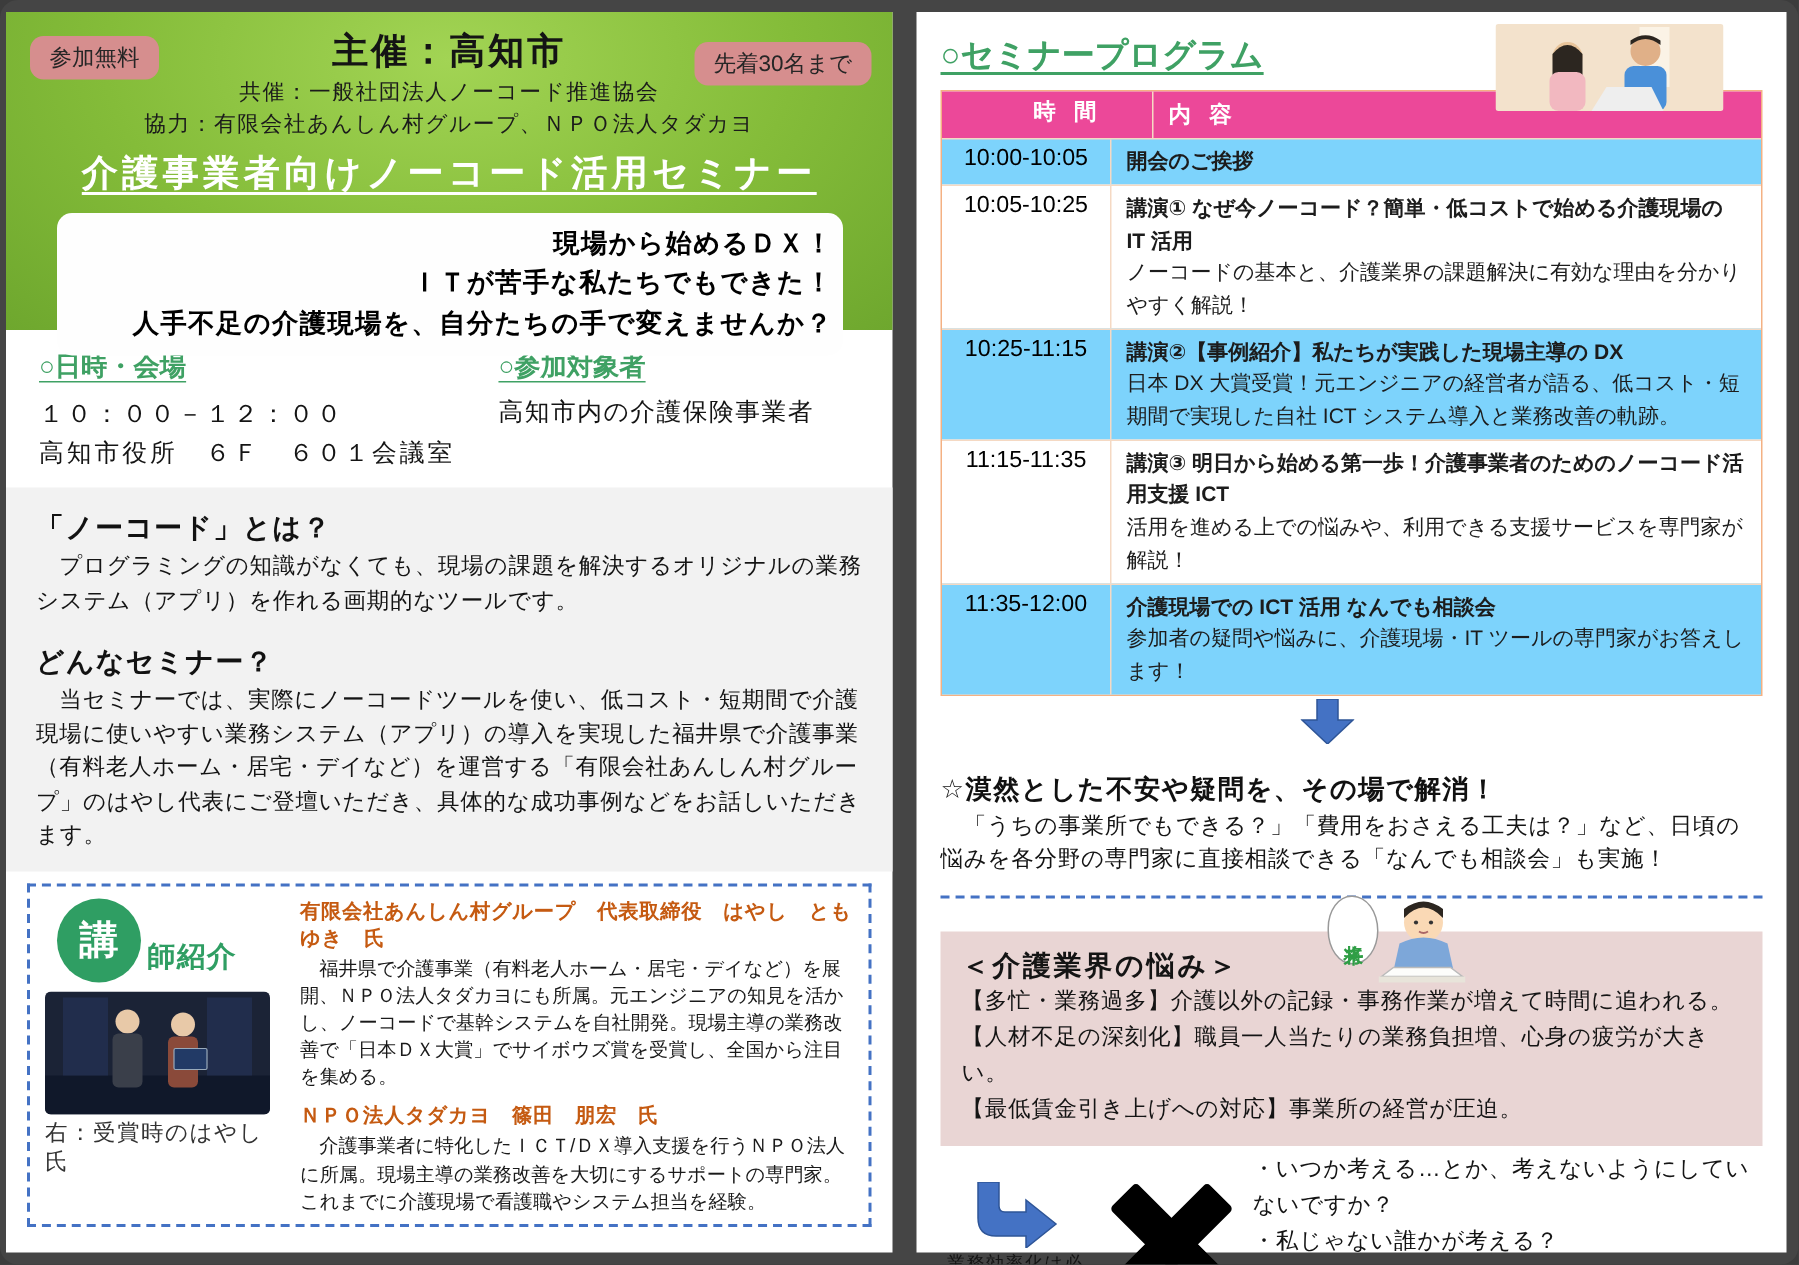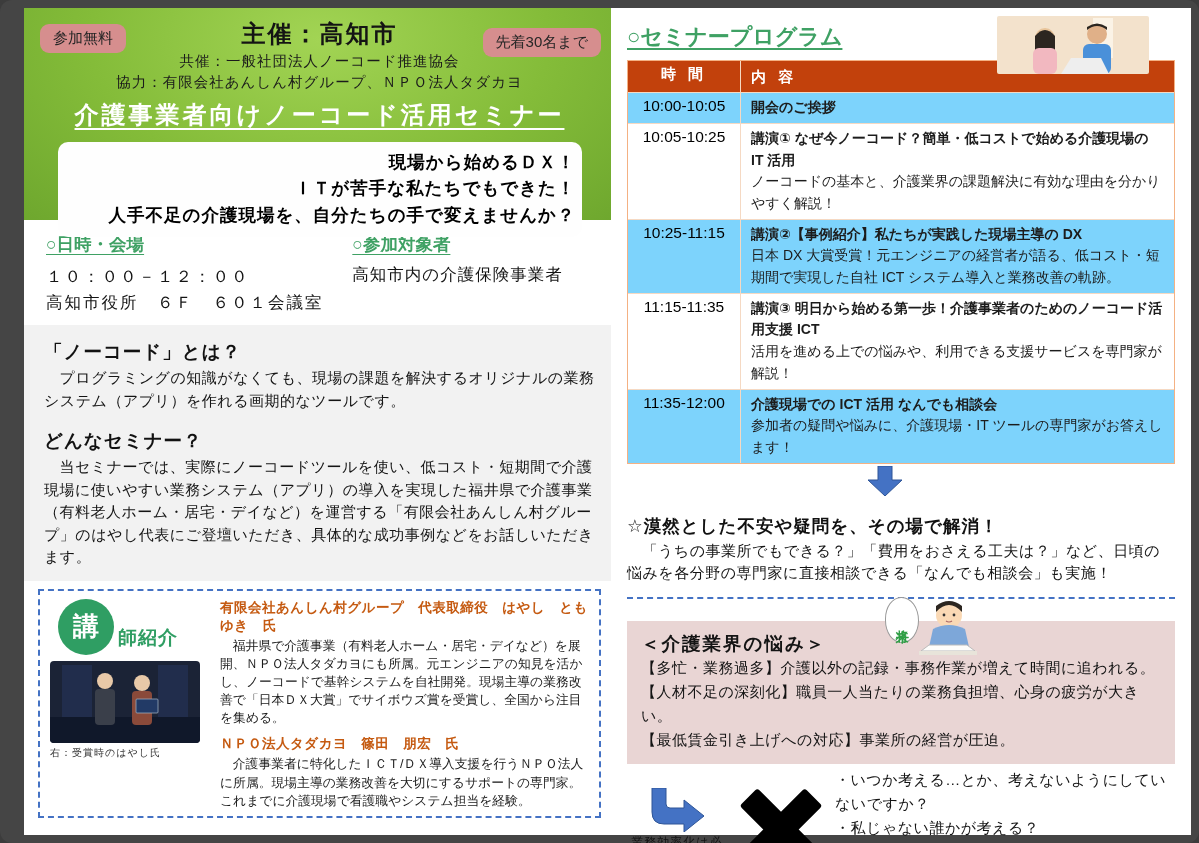--- a/index.html
+++ b/index.html
@@ -1,20 +1,20 @@
 <!DOCTYPE html>
 <html><head>
 <meta charset="utf-8">
 <style>
   * { margin:0; padding:0; box-sizing:border-box; }
   html,body { width:1199px; height:843px; }
   body { font-family:"Liberation Sans","DejaVu Sans",sans-serif; background:#3c3c3c; }
   .canvas { position:relative; width:1199px; height:843px; background:#454545; border-radius:12px; overflow:hidden; }
   .page { position:absolute; top:8px; height:827px; background:#ffffff; }
-  .page-left  { left:24px;  width:591px; }
+  .page-left  { left:4px;  width:591px; }
   .page-right { left:611px; width:580px; }
 
   
   .lp-header { position:relative; height:212px; text-align:center;
     background:radial-gradient(ellipse at 50% 15%, #a2d454 0%, #84bc39 55%, #6ea72e 100%); padding-top:10px; }
   .badge { position:absolute; background:#d68e8e; color:#262626; font-size:15px; padding:5px 13px; border-radius:9px; }
   .badge-free { left:16px; top:16px; }
   .badge-cap  { right:14px; top:20px; }
   .lp-organizer { font-size:24px; font-weight:bold; color:#141414; letter-spacing:2px; }
   .lp-coorg, .lp-coop { font-size:14.5px; color:#1b1b1b; margin-top:2px; letter-spacing:1px; }
@@ -35,33 +35,33 @@
   .gb-body { font-size:15px; color:#141414; line-height:1.5; margin-top:3px; letter-spacing:0.5px; }
   .gb-gap { height:10px; }
 
   .speaker-box { margin:8px 14px 0; border:2px dashed #4472c4; padding:8px 10px 6px; display:flex; gap:12px; }
   .sp-left { width:158px; flex:none; }
   .sp-badge-row { position:relative; height:62px; }
   .sp-circle { position:absolute; left:8px; top:0; width:56px; height:56px; border-radius:50%; background:#2f9e63;
     color:#fff; font-size:26px; font-weight:bold; display:flex; align-items:center; justify-content:center; }
   .sp-badge-rest { position:absolute; left:68px; top:26px; color:#2f9e63; font-size:19px; font-weight:bold; letter-spacing:1px; }
   .sp-photo { width:150px; height:82px; border-radius:4px; display:block; }
-  .sp-caption { font-size:10px; color:#333; margin-top:3px; letter-spacing:1px; }
+  .sp-caption { font-size:15px; color:#333; margin-top:3px; letter-spacing:1px; }
   .sp-right { flex:1; }
   .sp-name { color:#c55a11; font-weight:bold; font-size:13.5px; letter-spacing:0.5px; }
   .sp-bio { font-size:12.8px; color:#1a1a1a; line-height:1.42; margin-top:2px; }
   .sp-gap { height:8px; }
 
   
   .rp { position:relative; padding:14px 16px 0; }
   .rp-photo { position:absolute; right:42px; top:8px; width:152px; height:58px; z-index:3; border-radius:2px; }
   .prog-table { margin-top:8px; border:1px solid #f4b183; }
   .prog-row { display:flex; border-top:1px solid #f5d9c3; }
   .prog-row:first-child { border-top:none; }
-  .prog-head { background:#c2410c; color:#fff; font-weight:bold; }
+  .prog-head { background:#ec4899; color:#fff; font-weight:bold;padding-left:28px; }
   .prog-time { width:112px; flex:none; text-align:center; padding:4px 0; font-size:15.5px; }
   .prog-content { flex:1; padding:4px 10px; font-size:14px; line-height:1.55; border-left:1px solid #f5d9c3; }
   .prog-head .prog-time, .prog-head .prog-content { font-size:15px; letter-spacing:4px; padding:4px 10px; }
   .peach { background:#7dd3fc; }
   .prog-title { font-weight:bold; color:#1c1c1c; }
   .prog-detail { color:#1c1c1c; }
 
   .down-arrow { margin:2px 0 0 240px; width:36px; height:30px; display:block; }
   .resolve-head { font-size:17.5px; font-weight:bold; color:#111; letter-spacing:1px; margin-top:18px; }
   .resolve-body { font-size:15px; color:#141414; line-height:1.5; letter-spacing:0.5px; margin-top:2px; }

